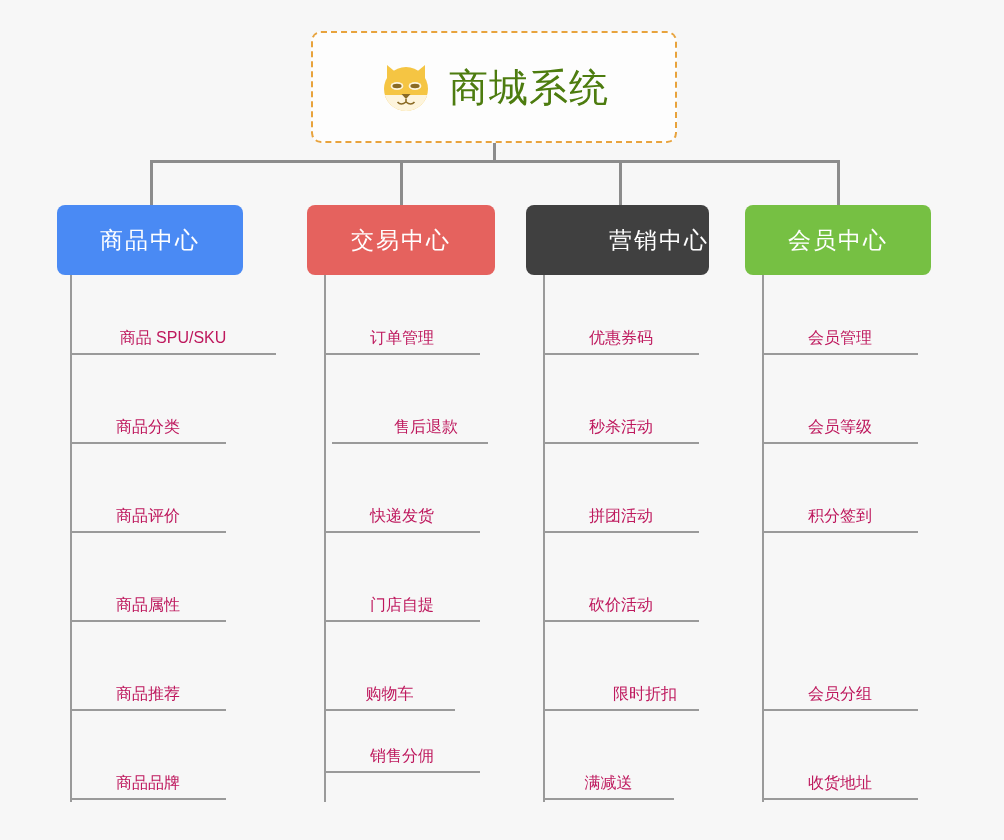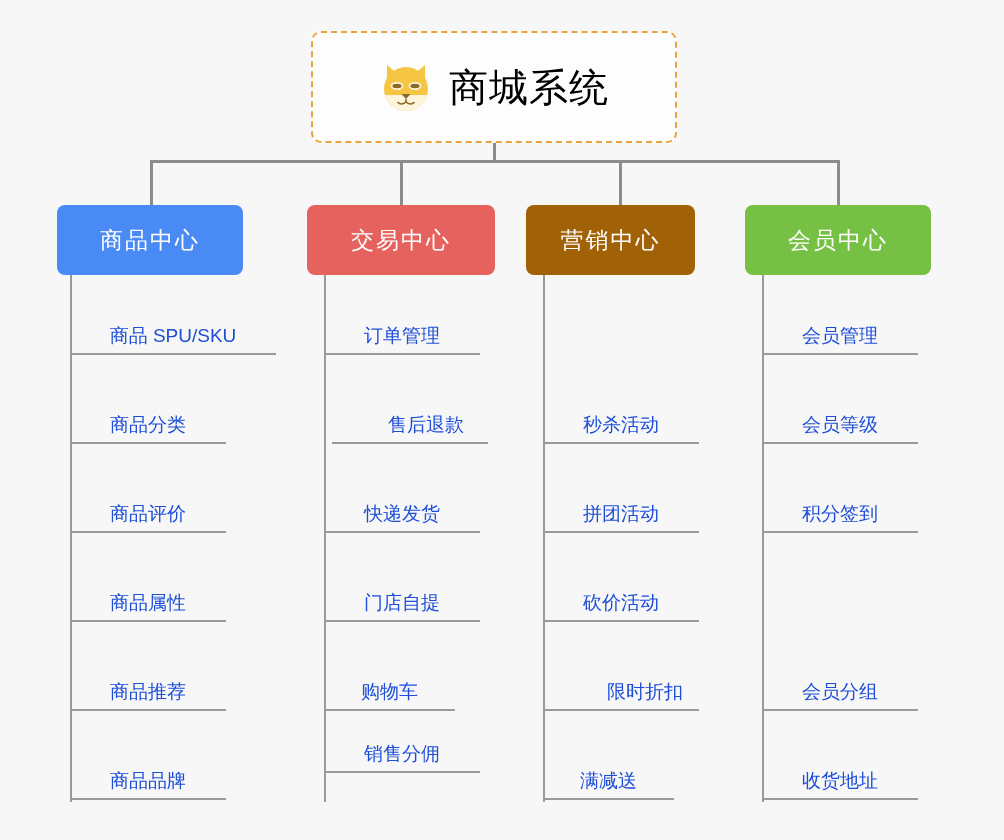--- a/index.html
+++ b/index.html
@@ -31,21 +31,21 @@
     background: #fdfdfd;
     border: 2px dashed #e8a33d;
     border-radius: 10px;
     display: flex;
     align-items: center;
     justify-content: center;
     gap: 16px;
   }
   .root-title {
     font-size: 39px;
-    color: #000000;
+    color: #4d7c0f;
     letter-spacing: 1px;
     line-height: 1;
     white-space: nowrap;
   }
   .shiba {
     width: 54px;
     height: 52px;
     flex: 0 0 auto;
   }
 
@@ -82,22 +82,22 @@
   .leaf {
     position: absolute;
     box-sizing: border-box;
     border-bottom: 2px solid #9a9a9a;
     padding: 0 0 6px 0;
     display: flex;
     align-items: flex-end;
     justify-content: center;
   }
   .leaf-label {
-    font-size: 19px;
-    color: #1d4ed8;
+    font-size: 16px;
+    color: #be185d;
     white-space: nowrap;
     line-height: 1.1;
     padding: 0 12px;
   }
 </style>
 </head>
 <body style="background: rgb(247, 247, 247);">
 
 <div id="canvas">
 
@@ -165,24 +165,27 @@
   <div class="leaf" style="left:324px; top:567px; width:156px; height:55px;">
     <span class="leaf-label">门店自提</span>
   </div>
   <div class="leaf" style="left:324px; top:656px; width:131px; height:55px;">
     <span class="leaf-label">购物车</span>
   </div>
   <div class="leaf" style="left:324px; top:718px; width:156px; height:55px;">
     <span class="leaf-label">销售分佣</span>
   </div>
 
-  <div class="cat-box" style="left: 526px; top: 205px; width: 169px; background: #a16207;">
+  <div class="cat-box" style="left: 526px; top: 205px; width: 183px; background: #404040; justify-content: flex-end;">
     <span>营销中心</span>
   </div>
   <div class="spine" style="left:543px; top:275px; height:527px;"></div>
+  <div class="leaf" style="left:543px; top:300px; width:156px; height:55px;">
+    <span class="leaf-label">优惠券码</span>
+  </div>
   <div class="leaf" style="left:543px; top:389px; width:156px; height:55px;">
     <span class="leaf-label">秒杀活动</span>
   </div>
   <div class="leaf" style="left:543px; top:478px; width:156px; height:55px;">
     <span class="leaf-label">拼团活动</span>
   </div>
   <div class="leaf" style="left:543px; top:567px; width:156px; height:55px;">
     <span class="leaf-label">砍价活动</span>
   </div>
   <div class="leaf" style="left:543px; top:656px; width:156px; height:55px;padding-left:48px;">

